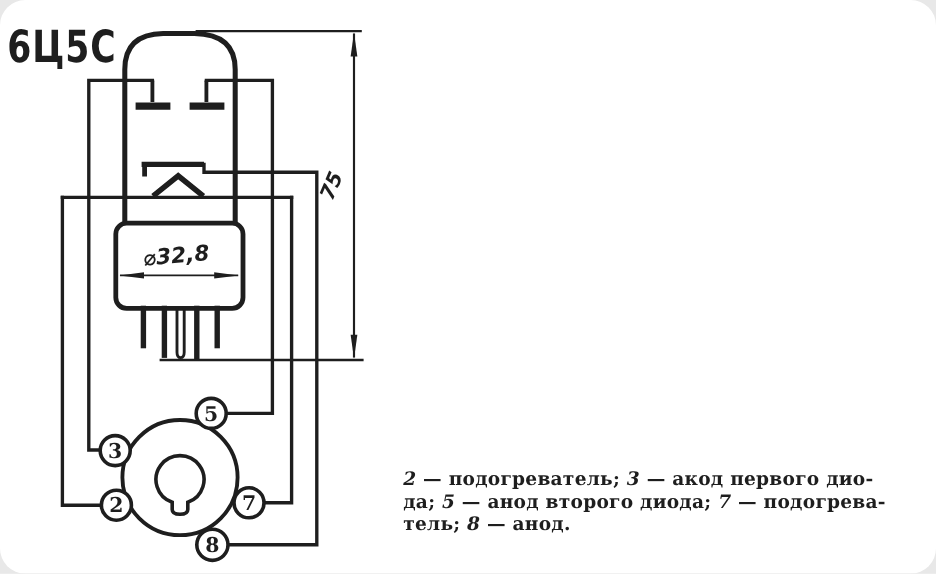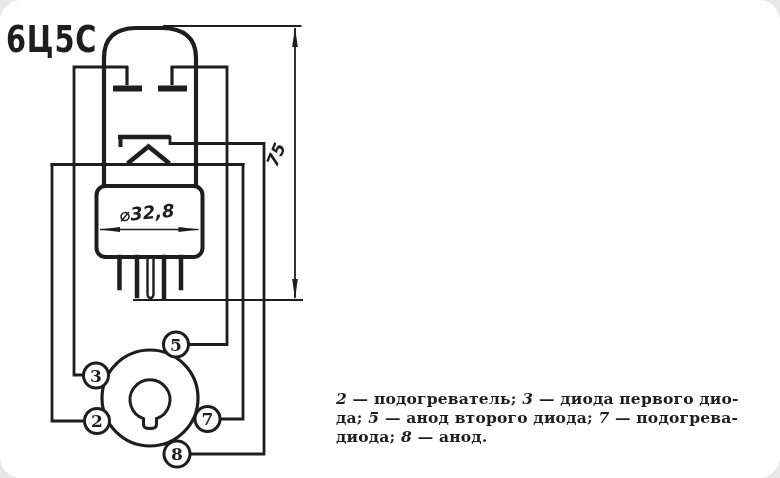--- a/index.html
+++ b/index.html
@@ -121,18 +121,18 @@
         <text class="svg-text pin-num" x="207.5" y="425" font-size="17" text-anchor="middle">7</text>
       </g>
       <g>
         <circle cx="177" cy="454" r="13" stroke="var(--ink)" stroke-width="3" fill="var(--paper)"></circle>
         <text class="svg-text pin-num" x="177" y="460" font-size="17" text-anchor="middle">8</text>
       </g>
     </g>
   </svg>
 
   <div class="caption">
-    <div><span class="em">2</span><span> — подогреватель; </span><span class="em">3</span><span> — диода первого дио-</span></div>
+    <div><span class="em">2</span><span> — подогреватель; </span><span class="em">3</span><span> — акод первого дио-</span></div>
     <div><span>да; </span><span class="em">5</span><span> — анод второго диода; </span><span class="em">7</span><span> — подогрева-</span></div>
-    <div><span>диода; </span><span class="em">8</span><span> — анод.</span></div>
+    <div><span>тель; </span><span class="em">8</span><span> — анод.</span></div>
   </div>
 
 </div>
 
 </body></html>

